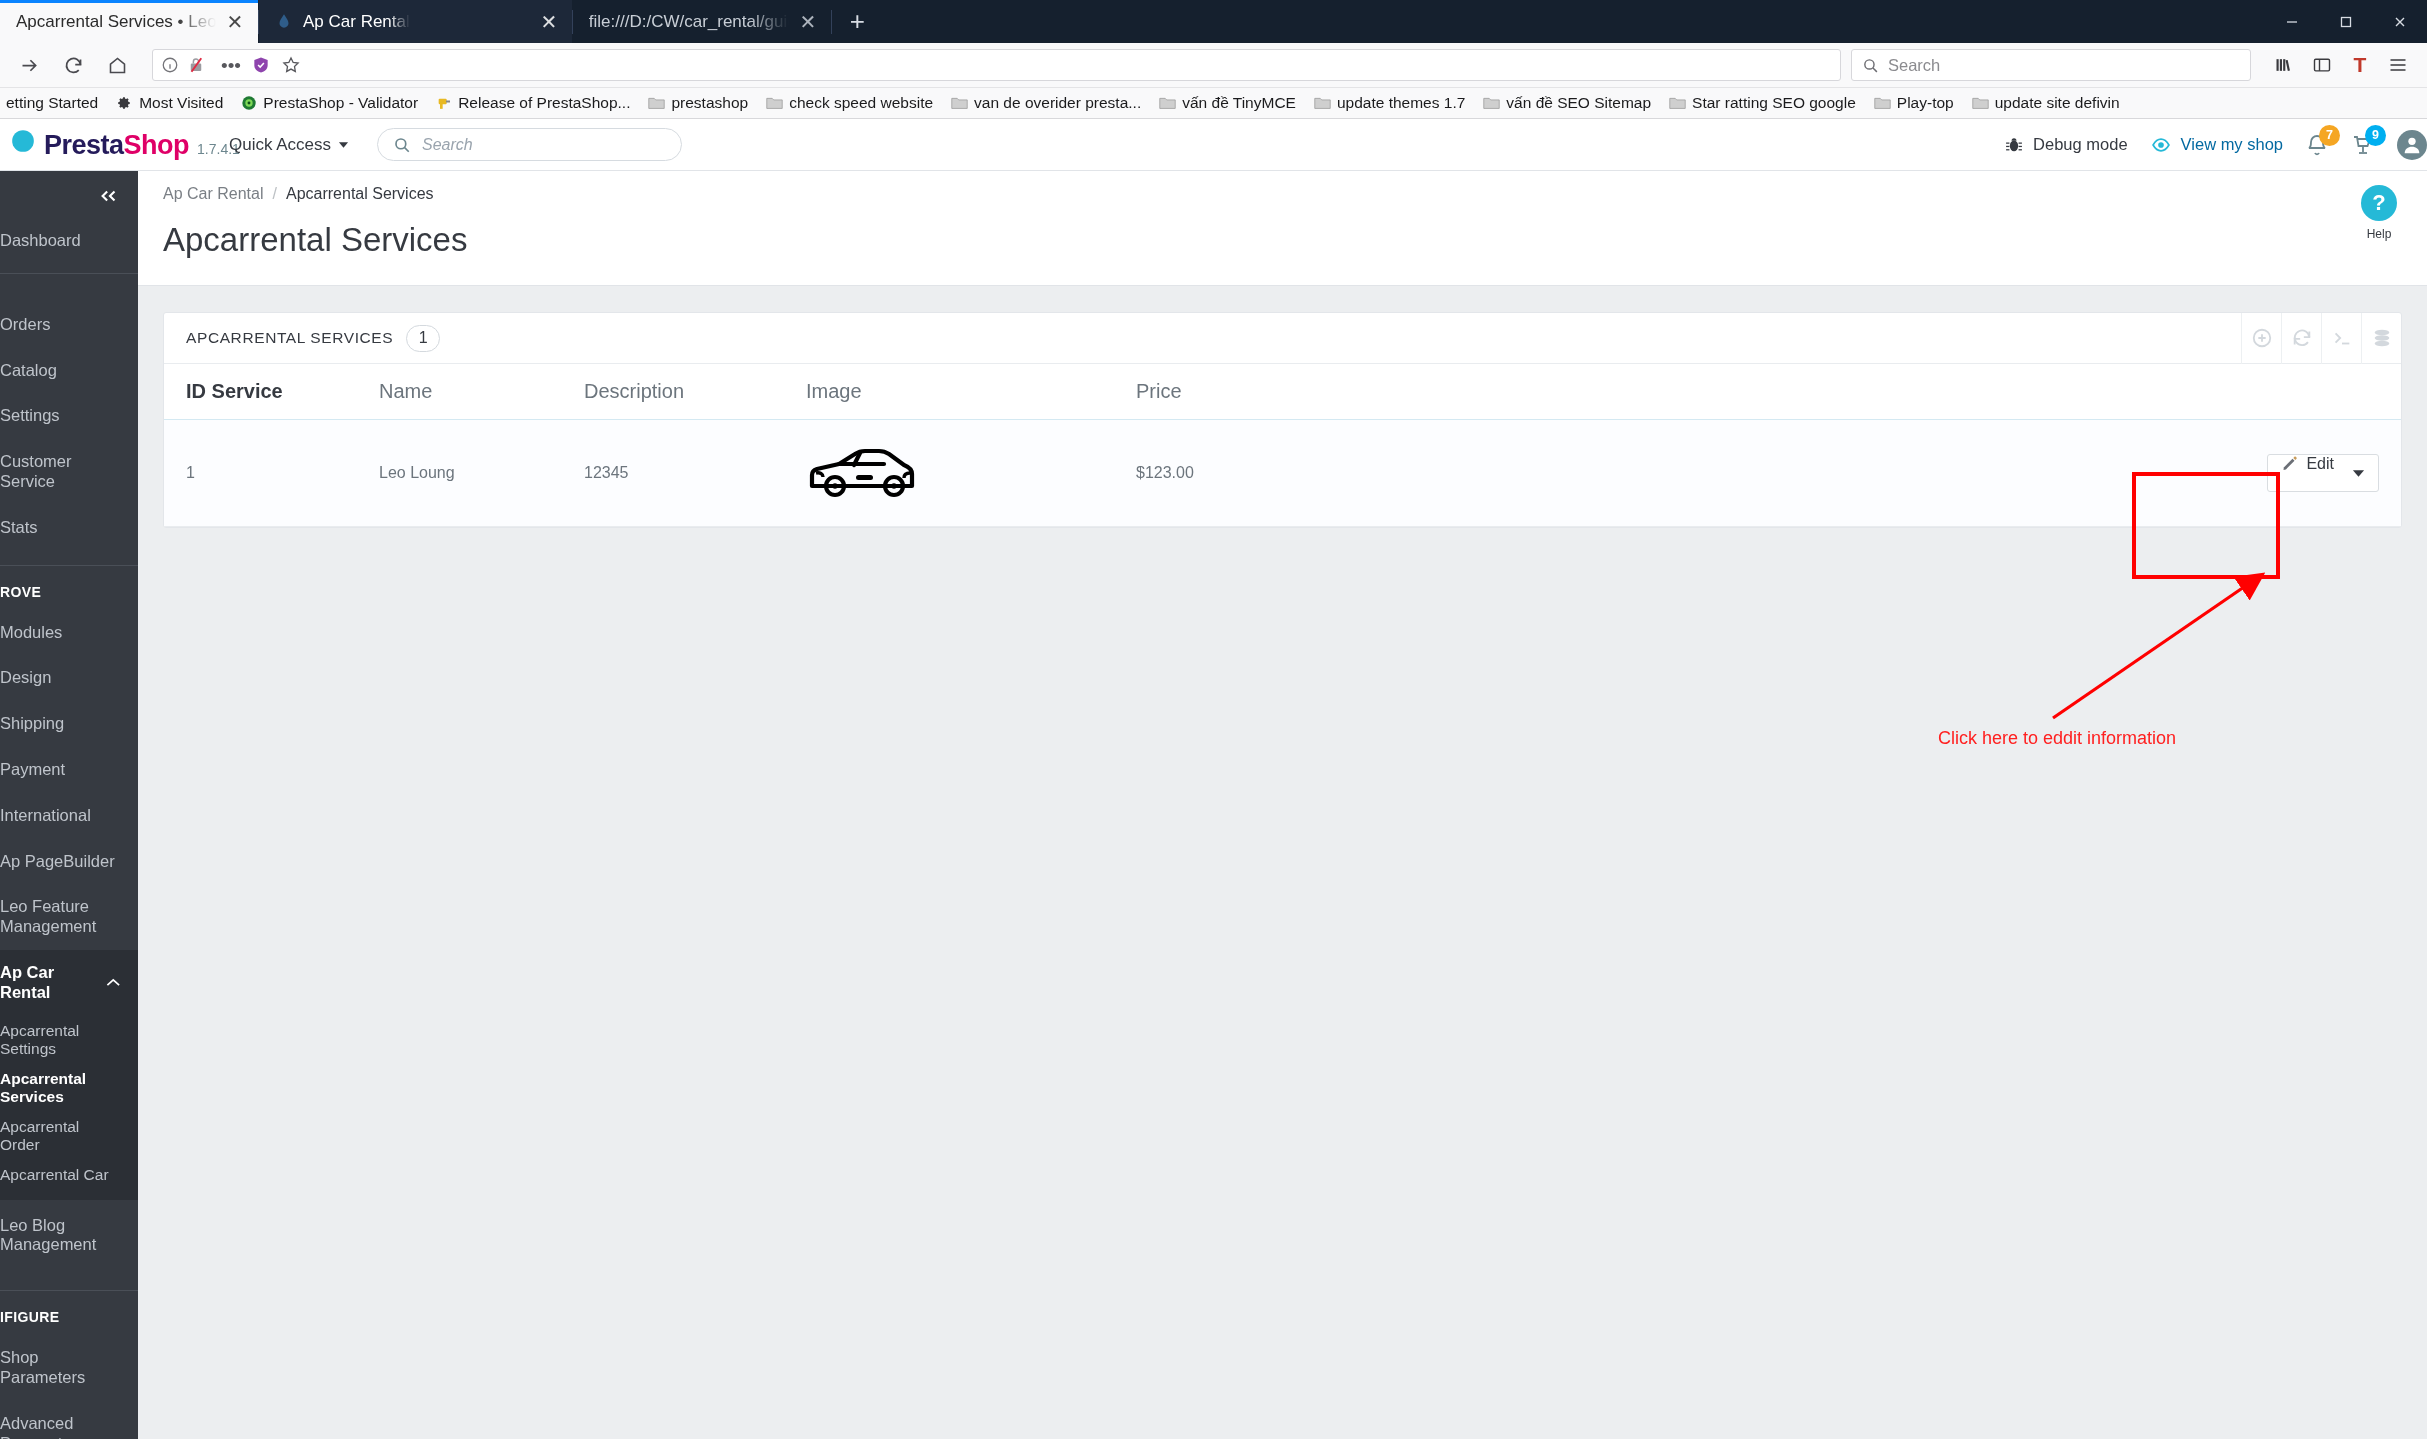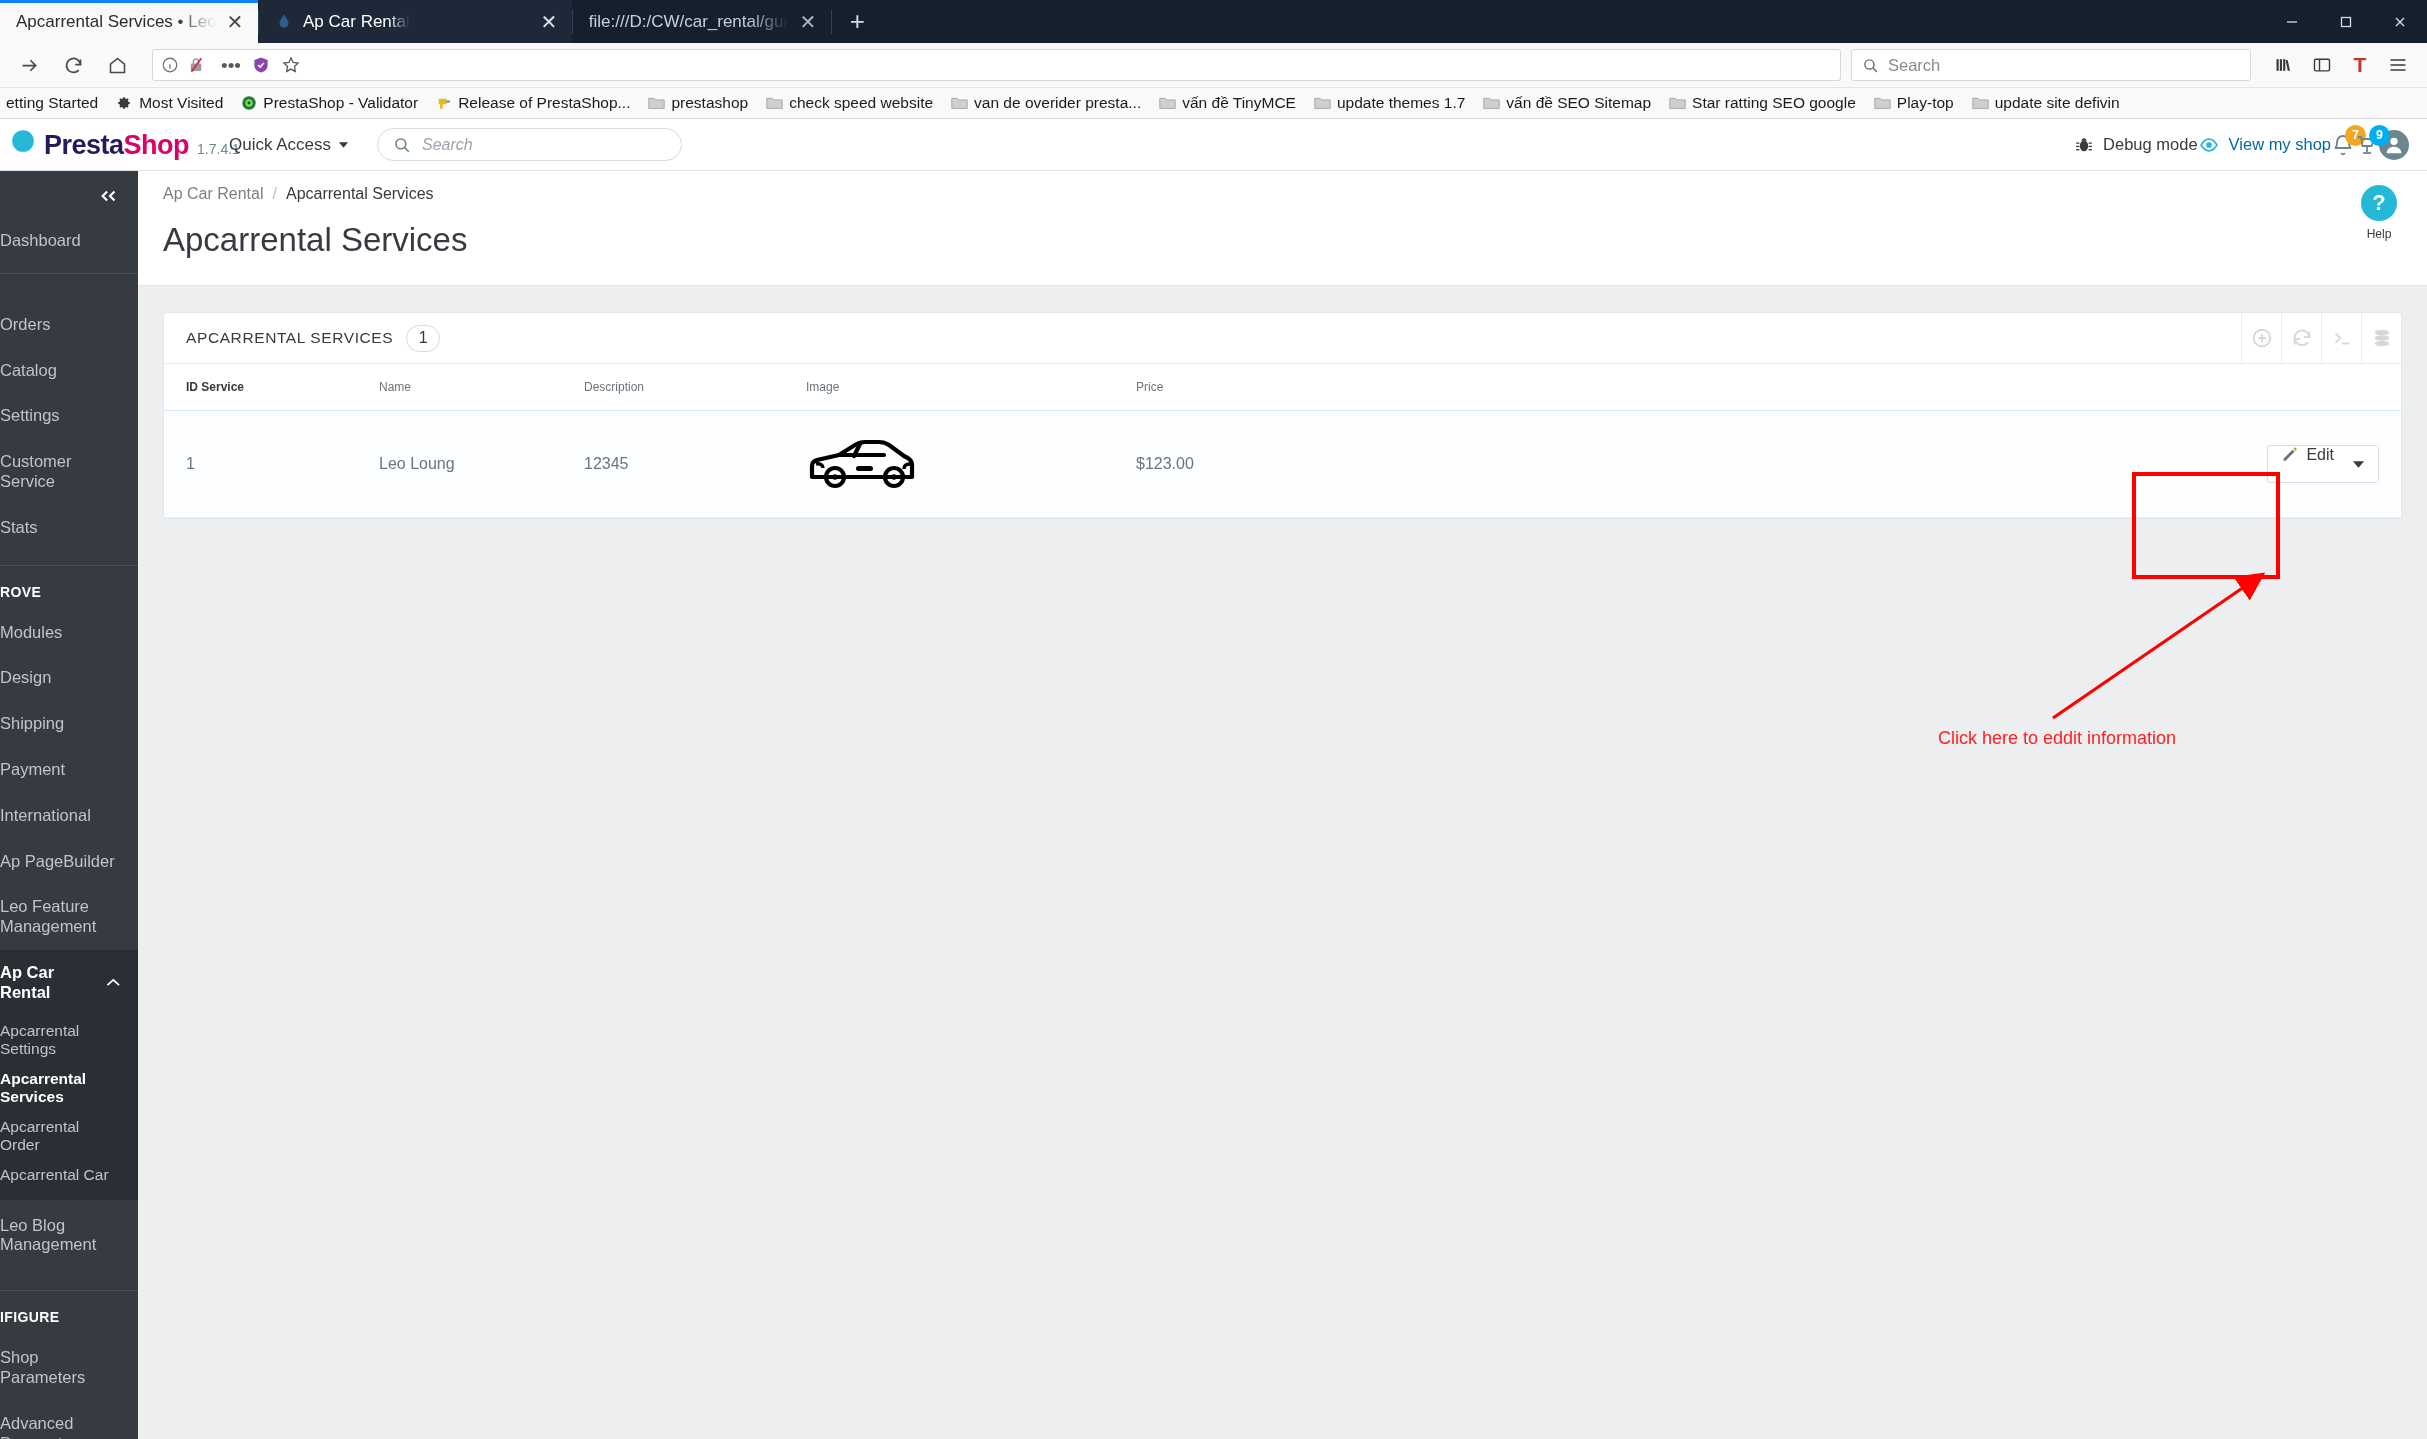--- a/index.html
+++ b/index.html
@@ -86,21 +86,21 @@
   .ps-ver { font-size: 14px; color: #6c868e; }
   .quick-access {
     font-size: 17px; color: #363a41; display: flex; align-items: center; gap: 7px;
     margin-left: 16px; flex: none;
   }
   .ps-search {
     margin-left: 28px; width: 305px; height: 33px; border: 1px solid #d6dbe0; border-radius: 20px;
     display: flex; align-items: center; gap: 11px; padding: 0 15px; flex: none;
   }
   .ps-search span { font-size: 16px; color: #9aa4ae; font-style: italic; }
-  .ps-header-right { margin-left: auto; display: flex; align-items: center; padding-right: 18px; }
+  .ps-header-right { margin-left: auto; display: flex; align-items: center; gap: 22px; }
   .hdr-item { display: flex; align-items: center; gap: 9px; font-size: 16.5px; color: #363a41; }
   .badge-wrap { position: relative; display: flex; align-items: center; }
   .badge {
     position: absolute; top: -8px; right: -11px; min-width: 21px; height: 21px; border-radius: 50%;
     color: #fff; font-size: 12.5px; font-weight: bold; display: flex; align-items: center; justify-content: center;
     padding: 0 4px;
   }
   .avatar { width: 30px; height: 30px; border-radius: 50%; background: #6c868e; display: flex; align-items: center; justify-content: center; }
 
   .ps-body { flex: 1; display: flex; min-height: 0; }
@@ -151,21 +151,21 @@
   .card-head-title { font-size: 15.5px; color: #363a41; letter-spacing: .6px; font-weight: normal; }
   .count-pill {
     margin-left: 13px; min-width: 34px; height: 27px; border: 1px solid #d4d9de; border-radius: 14px;
     display: inline-flex; align-items: center; justify-content: center; font-size: 16px; color: #363a41; padding: 0 9px;
   }
   .card-tools { margin-left: auto; display: flex; align-items: stretch; height: 51px; }
   .tool { width: 40px; display: flex; align-items: center; justify-content: center; border-left: 1px solid #edf0f2; color: #d3d8dd; }
 
   table.grid { width: 100%; border-collapse: collapse; }
   table.grid th {
-    text-align: left; font-size: 12px; font-weight: normal; color: #6c757d;
+    text-align: left; font-size: 20px; font-weight: normal; color: #6c757d;
     padding: 16px 10px 16px 0; border-bottom: 1px solid #d4e9f2;
   }
   table.grid th.sorted { color: #363a41; font-weight: bold; }
   table.grid th:first-child, table.grid td:first-child { padding-left: 22px; }
   table.grid td {
     font-size: 16px; color: #6c757d; padding: 22px 10px 22px 0;
     background: #fcfdff; border-bottom: 1px solid #e9ecef; vertical-align: middle;
   }
   .col-id { width: 215px; }
   .col-name { width: 205px; }

